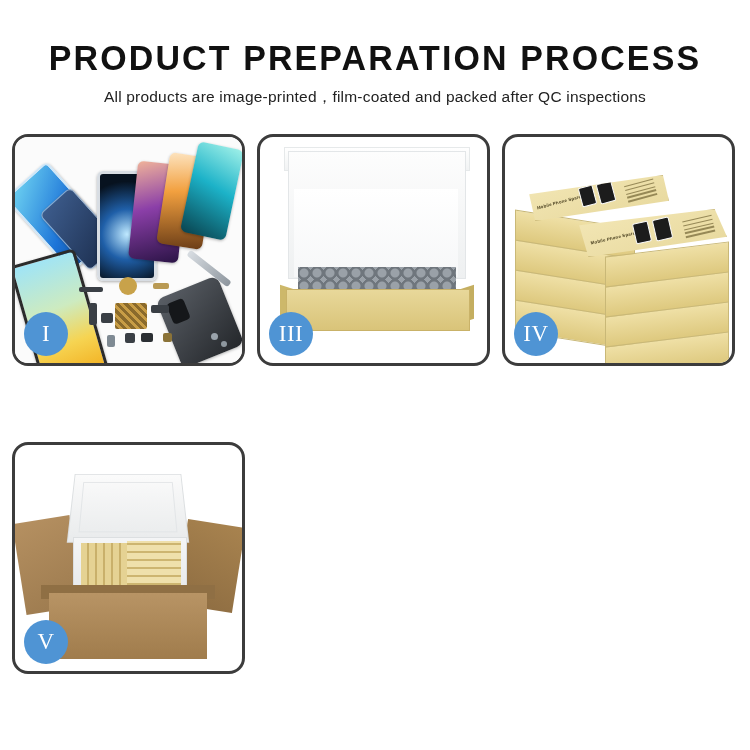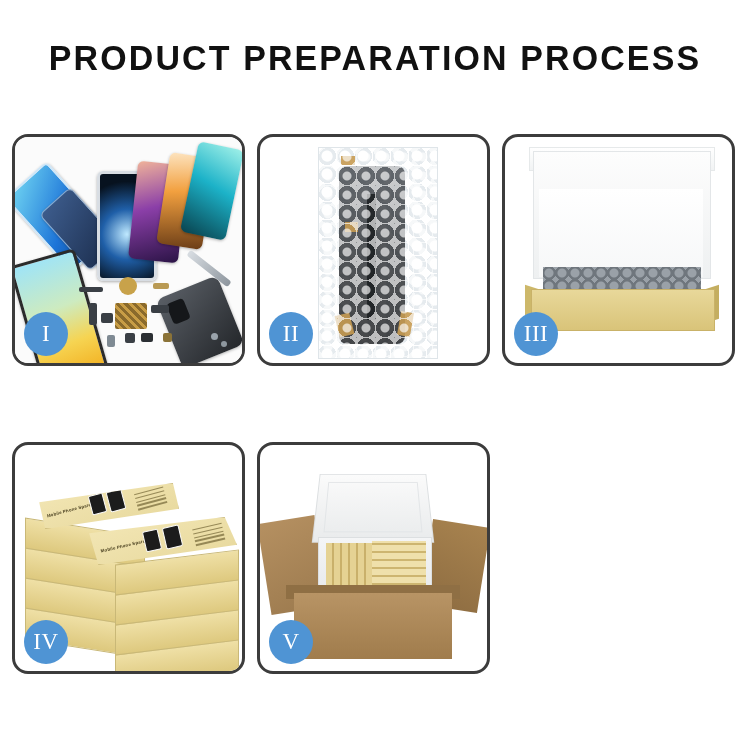--- a/index.html
+++ b/index.html
@@ -166,20 +166,21 @@
     clip-path:polygon(0 22%,100% 0,100% 74%,0 100%);}
   .c-seam{position:absolute;left:54px;top:40px;width:116px;height:8px;
     background:rgba(120,96,62,.55);transform:rotate(14deg);}
   .c-tape{position:absolute;background:rgba(140,114,74,.75);}
 </style>
 </head>
 <body>
 
 <div class="header">
   <div class="title">PRODUCT PREPARATION PROCESS</div>
+  <div class="subtitle">All products are image-printed，film-coated and packed after QC inspections</div>
 </div>
 
 <div class="grid">
 
   <div class="panel">
     <div class="stage p1">
       <div class="ph f1"></div>
       <div class="ph f1b"></div>
       <div class="ph glass"></div>
       <div class="ph g2"></div>
@@ -198,34 +199,20 @@
       <div class="chip" style="left:110px;top:196px;width:10px;height:10px;"></div>
       <div class="chip" style="left:126px;top:196px;width:12px;height:9px;background:#2b2f33;"></div>
       <div class="chip" style="left:92px;top:198px;width:8px;height:12px;background:#7f8a93;"></div>
       <div class="chip" style="left:148px;top:196px;width:9px;height:9px;background:#8b7338;"></div>
       <div class="chip" style="left:196px;top:196px;width:7px;height:7px;border-radius:50%;background:#9aa3ab;"></div>
       <div class="chip" style="left:206px;top:204px;width:6px;height:6px;border-radius:50%;background:#8e979f;"></div>
       <div class="badge">I</div>
     </div>
   </div>
 
-  <div class="panel">
-    <div class="stage">
-      <div class="bag">
-        <div class="inner"></div>
-        <div class="flex"></div>
-        <div class="tape" style="left:22px;top:8px;width:14px;height:9px;"></div>
-        <div class="tape" style="left:26px;top:74px;width:13px;height:10px;"></div>
-        <div class="tape" style="left:18px;top:166px;width:15px;height:22px;transform:rotate(-14deg);"></div>
-        <div class="tape" style="left:80px;top:164px;width:13px;height:24px;transform:rotate(10deg);"></div>
-        <div class="sheen"></div>
-      </div>
-      <div class="badge">II</div>
-    </div>
-  </div>
 
   <div class="panel">
     <div class="stage">
       <div class="b3lidtop"></div>
       <div class="b3lid"></div>
       <div class="b3foam"></div>
       <div class="b3grey"></div>
       <div class="b3left"></div>
       <div class="b3right"></div>
       <div class="b3base"></div>

